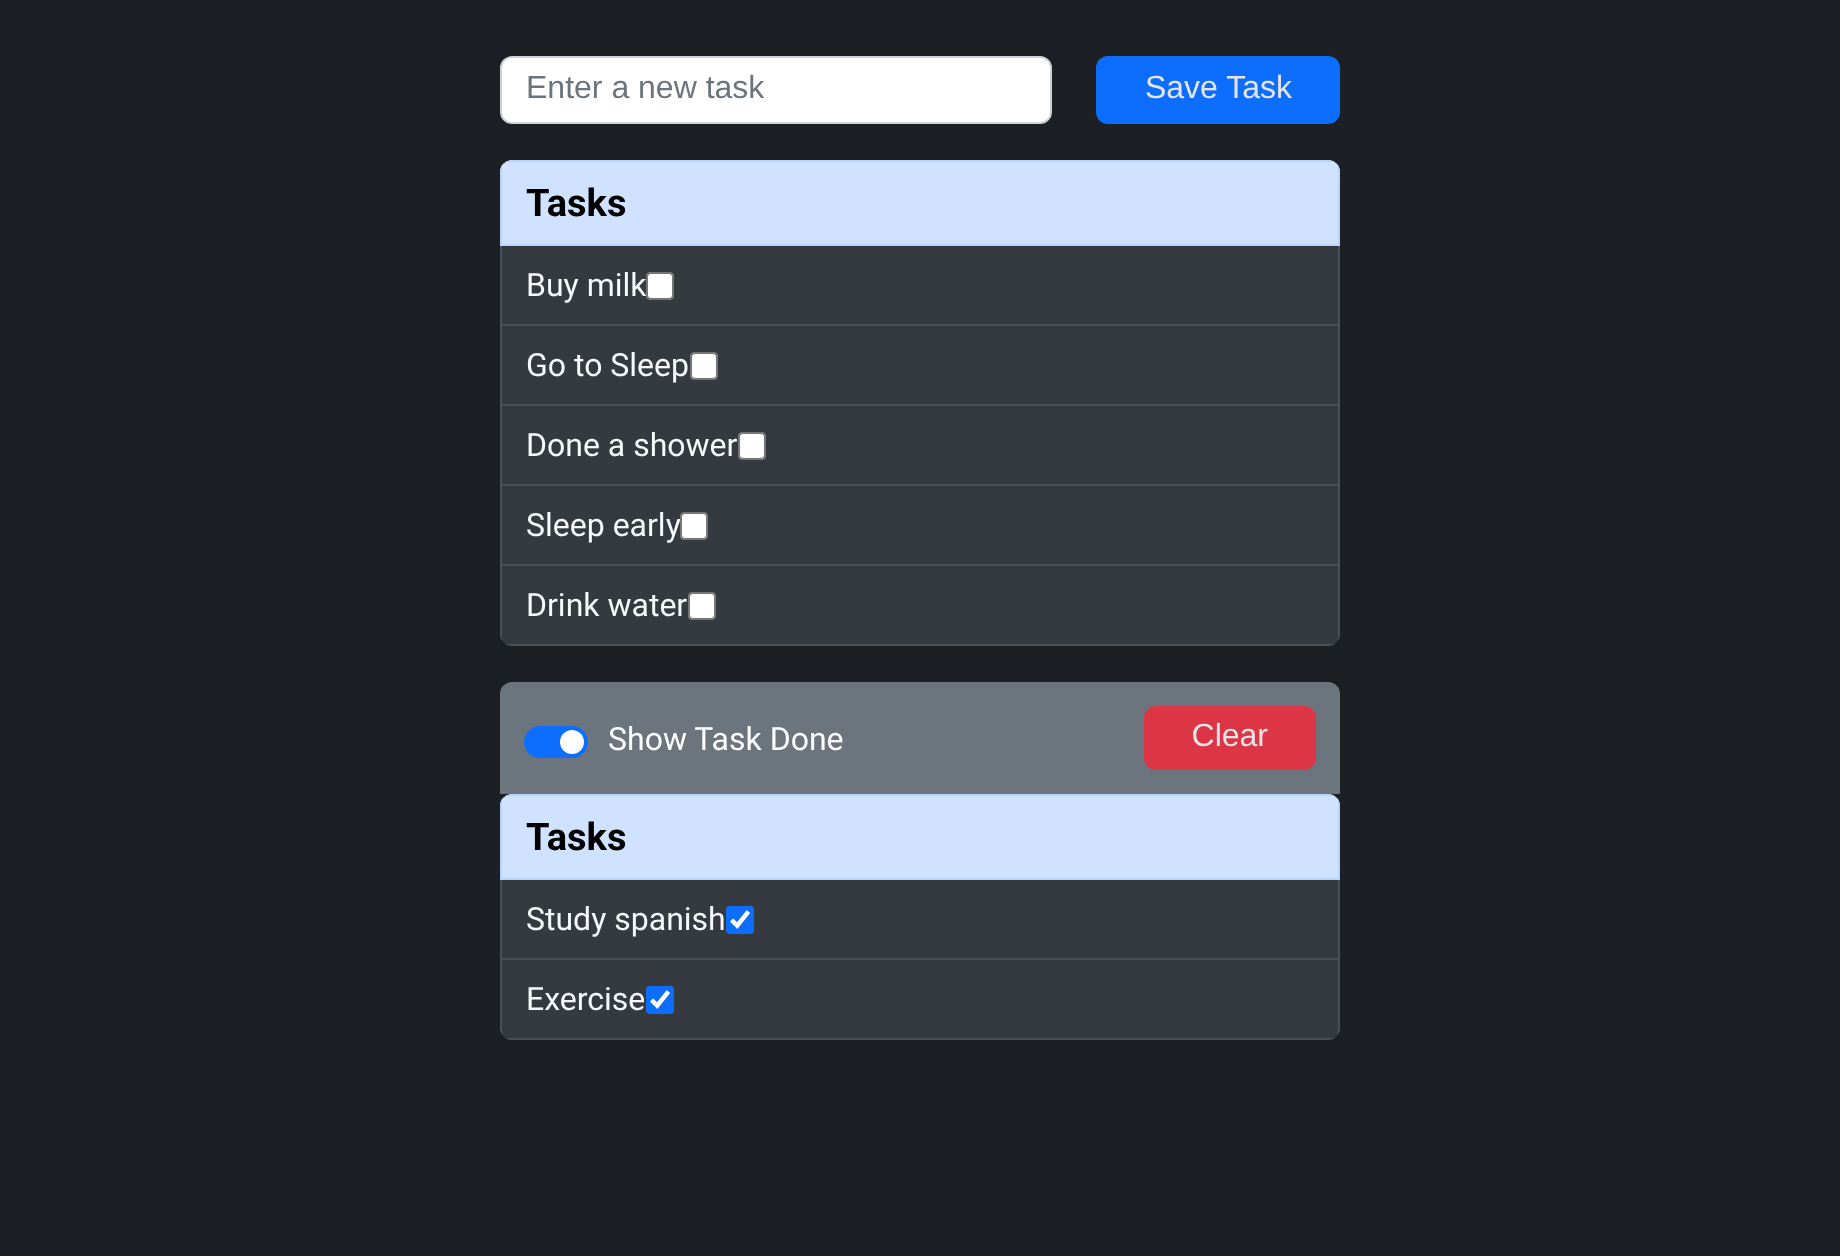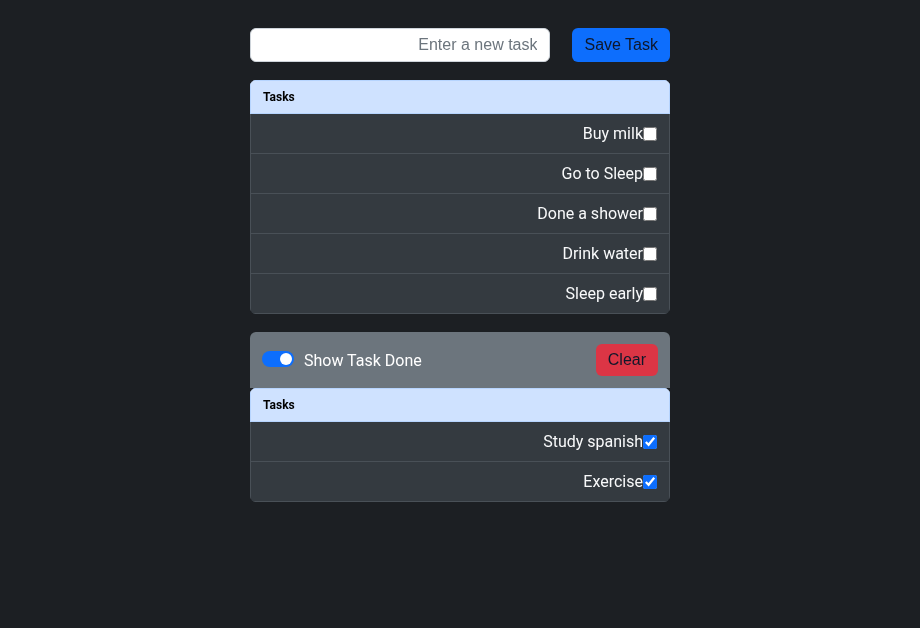--- a/index.html
+++ b/index.html
@@ -22,54 +22,53 @@
   }
   .task-input {
     flex: 1;
     padding: 7px 12px;
     font-size: 16px;
     border: 1px solid #ced4da;
     border-radius: 6px;
     background: #fff;
     color: #212529;
     outline: none;
-    text-align: right;
   }
   .task-input::placeholder { color: #6c757d; }
   .btn {
-    padding: 7px 12px;
+    padding: 7px 24px;
     font-size: 16px;
     border-radius: 6px;
     border: none;
     cursor: pointer;
-    color: #0f172a;
+    color: #e5e5e5;
     white-space: nowrap;
   }
   .btn-primary { background: #0d6efd; }
   .btn-danger  { background: #dc3545; }
   .list-group {
     border-radius: 6px;
     overflow: hidden;
     margin-bottom: 18px;
   }
   .list-header {
     background: #cfe2ff;
     color: #000;
     font-weight: 700;
     padding: 9px 12px;
-    font-size: 12px;
+    font-size: 19px;
     border: 1px solid #b6d4fe;
   }
   .list-item {
     background: #343a40;
     color: #f8f9fa;
     padding: 10px 12px;
     font-size: 16px;
     display: flex;
-    justify-content: flex-end;
+    justify-content: flex-start;
     align-items: center;
     border: 1px solid #495057;
     border-top: none;
   }
   .list-item input[type="checkbox"] {
     width: 14px;
     height: 14px;
     accent-color: #0d6efd;
     cursor: pointer;
   }
@@ -77,21 +76,21 @@
     background: #6c757d;
     color: #fff;
     padding: 12px 12px;
     display: flex;
     justify-content: space-between;
     align-items: center;
     border-radius: 6px 6px 0 0;
   }
   .toggle-wrap {
     display: flex;
-    align-items: flex-start;
+    align-items: flex-end;
     gap: 10px;
   }
   .switch {
     position: relative;
     width: 32px;
     height: 16px;
     background: #0d6efd;
     border-radius: 16px;
     cursor: pointer;
   }
@@ -128,25 +127,25 @@
     </div>
     <div class="list-item">
       <span>Go to Sleep</span>
       <input type="checkbox" style="">
     </div>
     <div class="list-item">
       <span>Done a shower</span>
       <input type="checkbox" style="">
     </div>
     <div class="list-item">
-      <span>Drink water</span>
+      <span>Sleep early</span>
       <input type="checkbox" style="">
     </div>
     <div class="list-item">
-      <span>Sleep early</span>
+      <span>Drink water</span>
       <input type="checkbox" style="">
     </div>
   </div>
 
   <div class="done-section">
     <div class="toggle-bar">
       <div class="toggle-wrap">
         <div class="switch"></div>
         <span>Show Task Done</span>
       </div>

